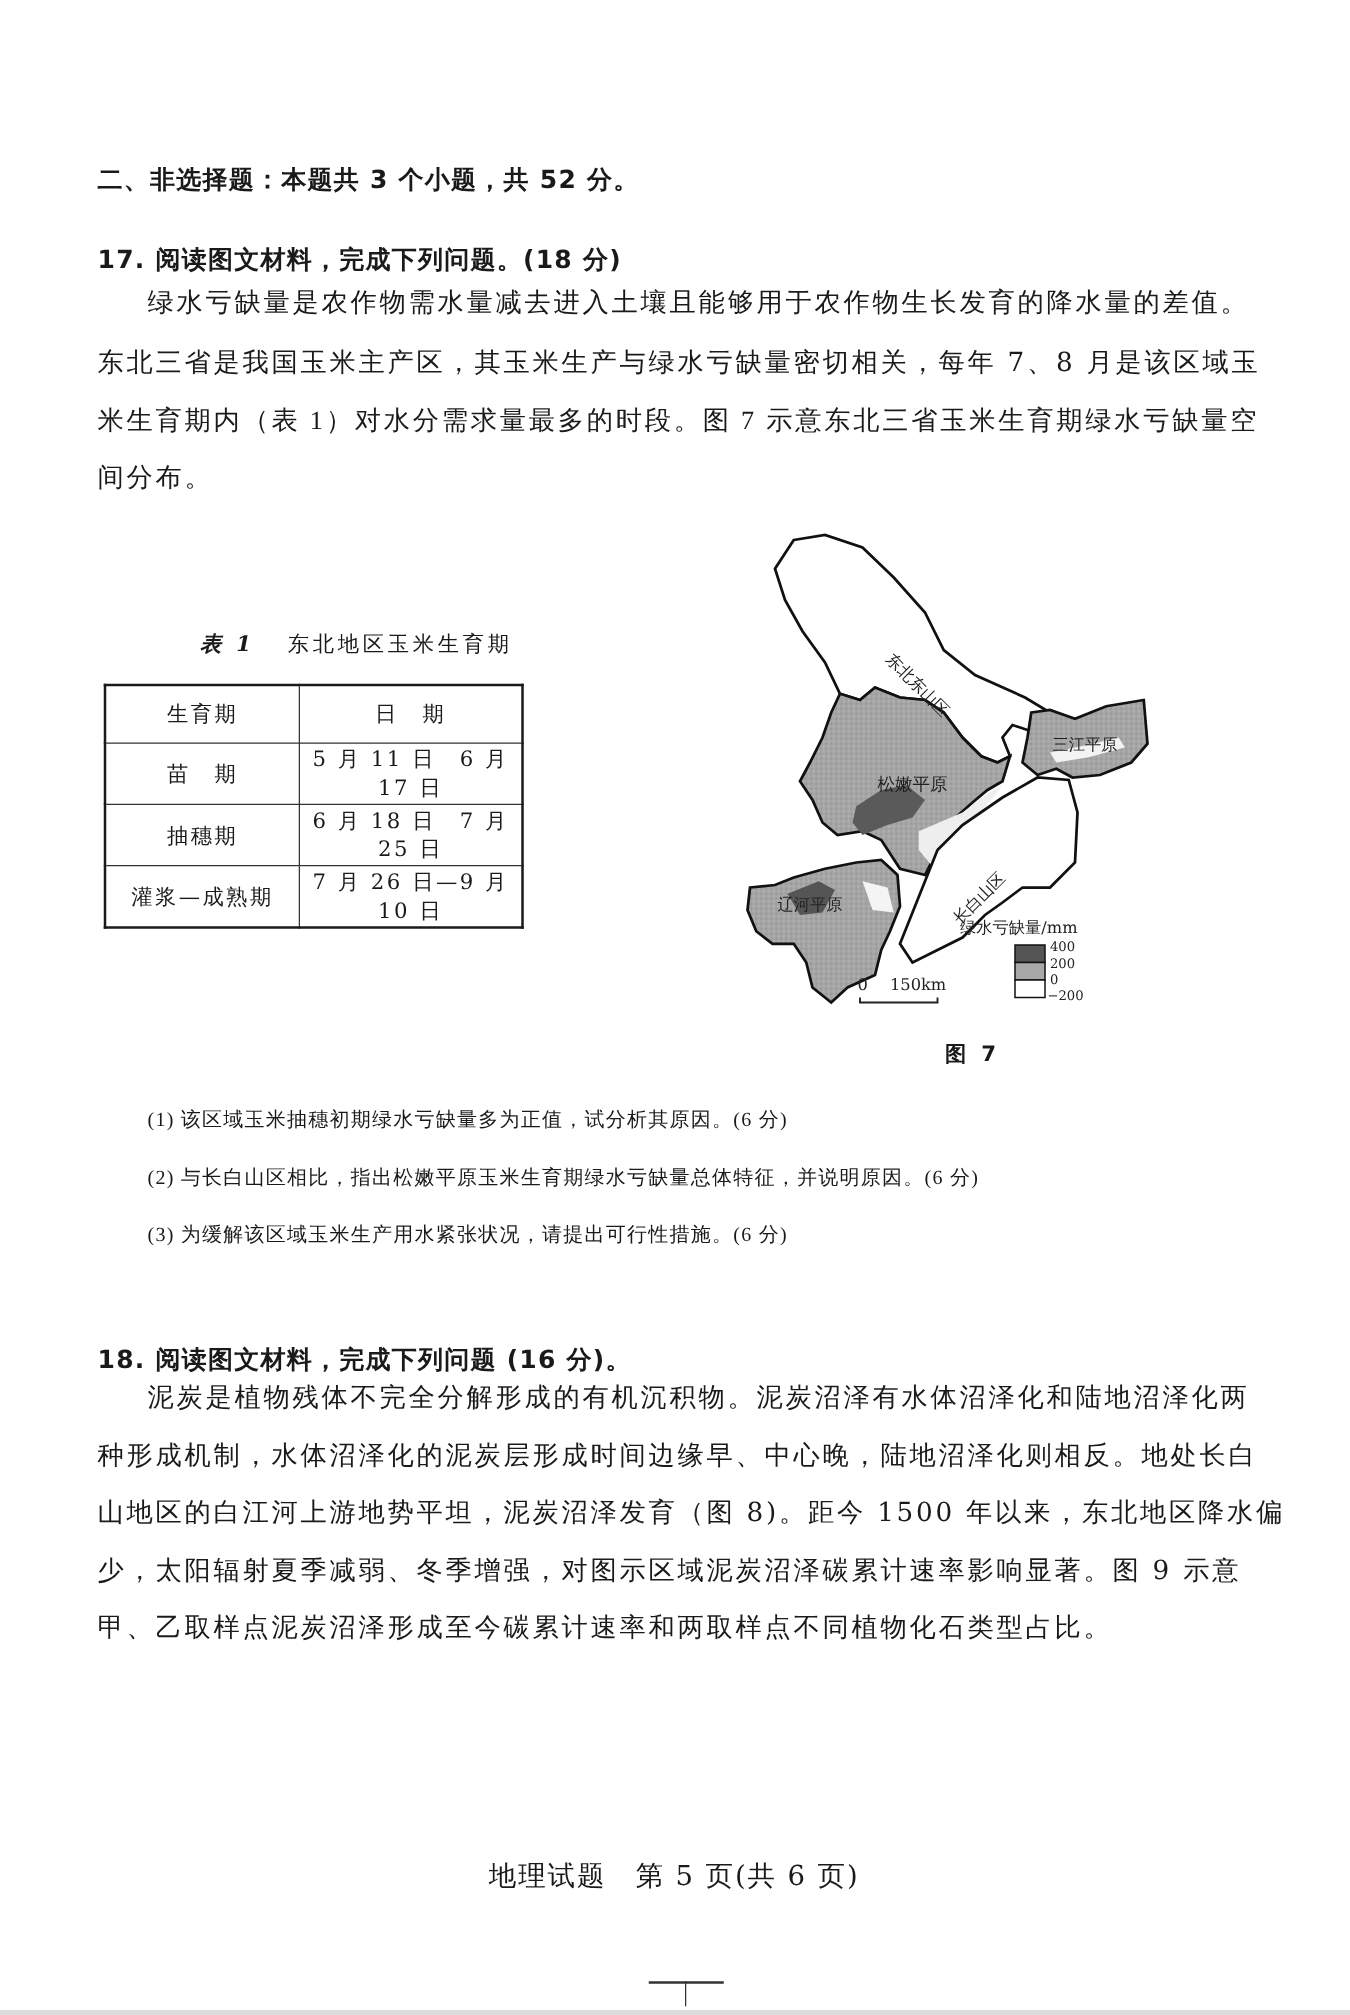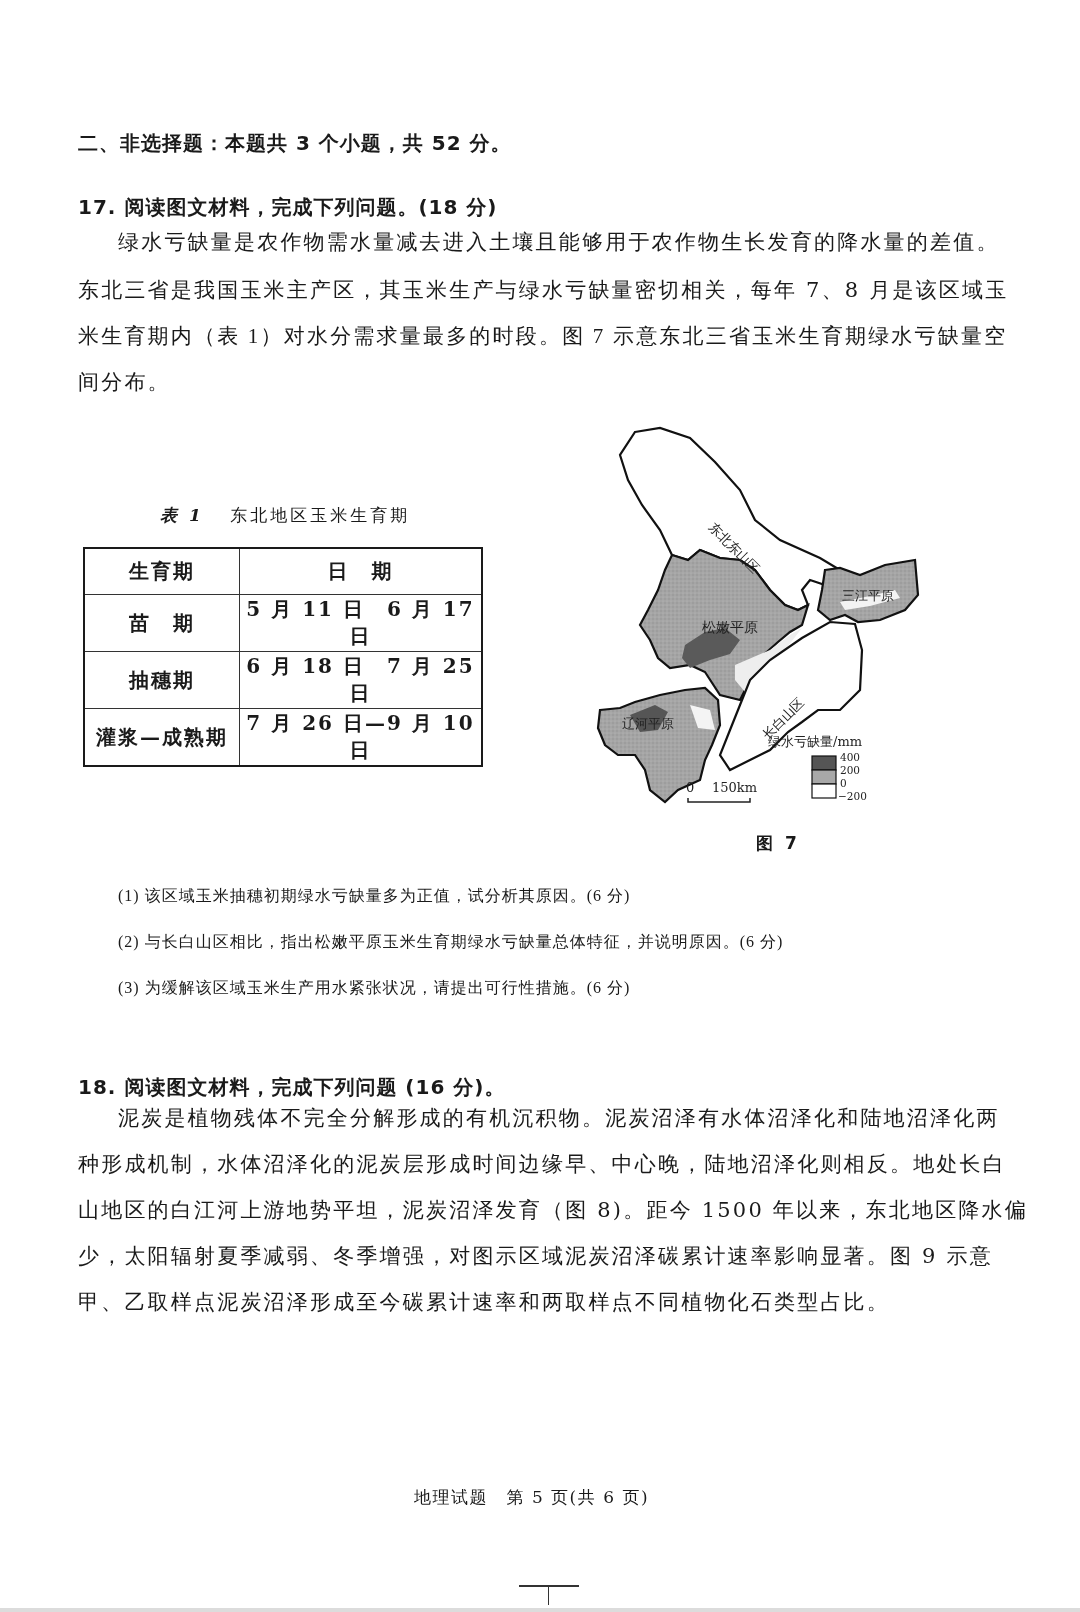--- a/index.html
+++ b/index.html
@@ -13,33 +13,33 @@
   .section-title { left: 78px; top: 130px; font-size: 20px; }
   .q-title { font-size: 20px; margin-top: 16px; }
   .para { left: 78px; }
   .indent { left: 118px; }
   .sub-q { left: 118px; font-size: 16px; letter-spacing: 1px; font-family: Liberation Serif, serif; }
 
   
   .table-caption { position: absolute; left: 160px; top: 504px; font-size: 17px; letter-spacing: 3px; white-space: nowrap; }
   .table-caption .num { font-weight: bold; margin-right: 18px; font-style: italic; }
   table.growth {
-    position: absolute; left: 83px; top: 547px; width: 400px;
-    border-collapse: collapse; border: 2px solid #1a1a1a; font-size: 20px; font-weight: bold;
+    position: absolute; left: 83px; top: 547px; width: 336px;
+    border-collapse: collapse; border: 2px solid #1a1a1a; font-size: 17px;
   }
   table.growth td {
     border: 1px solid #333; height: 43px; text-align: center; letter-spacing: 2px;
   }
   table.growth td.c1 { width: 152px; }
 
   
   .map { position: absolute; left: 540px; top: 410px; width: 380px; height: 430px; }
   .fig-label { position: absolute; left: 756px; top: 832px; font-size: 17px; font-weight: bold; letter-spacing: 3px; font-family: "DejaVu Sans", sans-serif; }
 
-  .footer { position: absolute; left: 414px; top: 1486px; font-size: 17px; letter-spacing: 1.5px; white-space: nowrap; }
+  .footer { position: absolute; left: 391px; top: 1486px; font-size: 22px; letter-spacing: 1.5px; white-space: nowrap; }
   .page-mark { position: absolute; left: 519px; top: 1585px; width: 60px; height: 22px; }
   .page-mark .h { position: absolute; left: 0; top: 0; width: 60px; height: 2px; background: #333; }
   .page-mark .v { position: absolute; left: 29px; top: 0; width: 1px; height: 20px; background: #333; }
   .bottom-bar { position: absolute; left: 0; top: 1608px; width: 1080px; height: 4px; background: #dcdcdc; }
 </style>
 </head>
 <body>
 
 <div class="line bold section-title">二、非选择题：本题共 3 个小题，共 52 分。</div>
 

